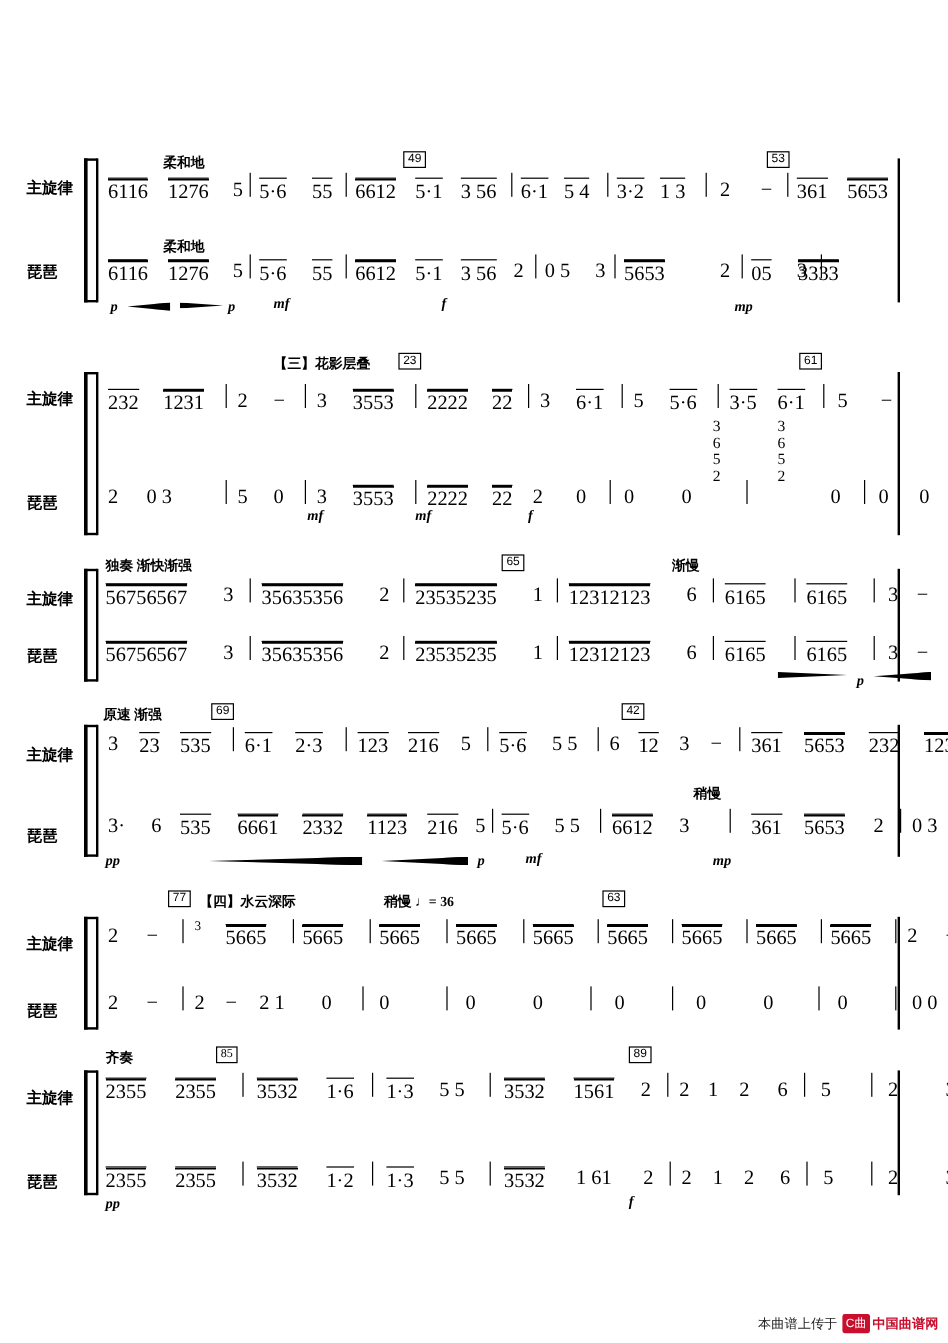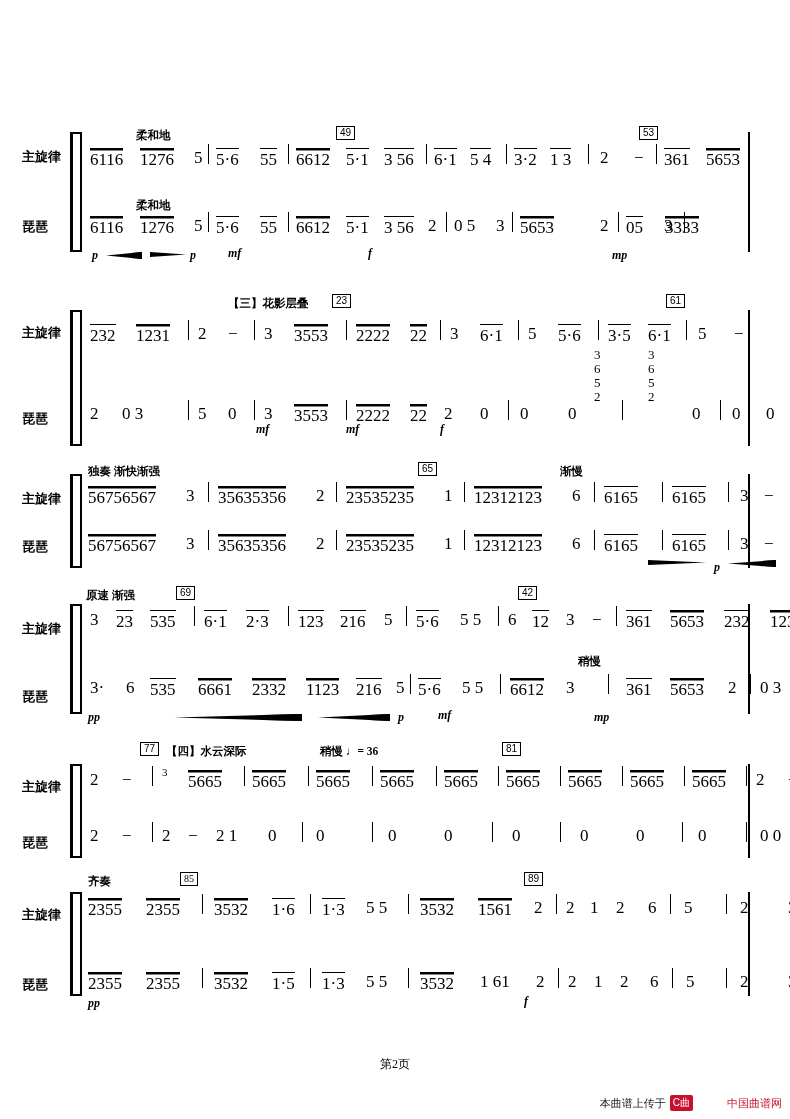--- a/index.html
+++ b/index.html
@@ -38,21 +38,21 @@
     position:absolute;right:8px;bottom:8px;display:flex;align-items:center;gap:4px;
     font-size:11px;color:#222;font-family:"Liberation Serif",serif;
   }
   .credit .logo{
     display:inline-flex;align-items:center;gap:2px;
   }
   .credit .cbox{
     background:#c8102e;color:#fff;font-size:10px;padding:1px 3px;border-radius:2px;
     font-family:"Liberation Sans",sans-serif;
   }
-  .credit .cname{color:#c8102e;font-weight:normal;margin-left:32px;}
+  .credit .cname{color:#c8102e;font-weight:bold;}
 
   
   .sysblock{position:relative;}
   .sysbracket{
     position:absolute;left:52px;top:4px;bottom:4px;width:8px;
     border-left:3px solid #000;border-top:2px solid #000;border-bottom:2px solid #000;
   }
   .sysbar{
     position:absolute;left:62px;top:4px;bottom:4px;width:2px;background:#000;
   }
@@ -353,21 +353,21 @@
     <div class="lbl" style="left:22px;top:34px;">主旋律</div>
     <div class="lbl" style="left:22px;top:90px;">琵琶</div>
     <div class="sysbracket" style="left:70px;top:20px;bottom:6px;"></div>
     <div class="sysbar" style="left:80px;top:20px;bottom:6px;"></div>
     <div class="sysbar2" style="right:40px;top:20px;bottom:6px;"></div>
 
     <div class="notes" style="left:88px;right:50px;">
       <div class="meas-num" style="left:52px;top:-2px;">77</div>
       <div class="anno" style="left:78px;top:0px;font-family:Liberation Mono, monospace;">【四】水云深际</div>
       <div class="anno" style="left:188px;top:0px;margin-left:44px;">稍慢 ♩= 36</div>
-      <div class="meas-num" style="left:414px;top:-2px;">81</div>
+      <div class="meas-num" style="left:414px;top:-2px;">63</div>
 
       <div class="nrow" style="top:22px;">
         <div class="grp" style="left:2px;top:4px;">2</div>
         <div class="grp" style="left:34px;top:4px;">−</div>
         <div class="vline" style="left:64px;top:0px;"></div>
         <div class="grp" style="left:74px;top:0px;font-size:11px;">3</div>
         <div class="grp b2" style="left:100px;top:4px;">5665</div>
         <div class="vline" style="left:156px;top:0px;"></div>
         <div class="grp b2" style="left:164px;top:4px;">5665</div>
         <div class="vline" style="left:220px;top:0px;"></div>
@@ -450,21 +450,21 @@
         <div class="vline" style="left:638px;top:0px;"></div>
         <div class="grp" style="left:652px;top:4px;">2</div>
         <div class="grp" style="left:700px;top:4px;">3</div>
       </div>
 
       <div class="nrow" style="top:96px;">
         <div class="grp b2" style="left:0px;top:4px;">2355</div>
         <div class="grp b2" style="left:58px;top:4px;">2355</div>
         <div class="vline" style="left:114px;top:0px;"></div>
         <div class="grp b2" style="left:126px;top:4px;">3532</div>
-        <div class="grp b1" style="left:184px;top:4px;">1·5</div>
+        <div class="grp b1" style="left:184px;top:4px;">1·2</div>
         <div class="vline" style="left:222px;top:0px;"></div>
         <div class="grp b1" style="left:234px;top:4px;">1·3</div>
         <div class="grp" style="left:278px;top:4px;">5 5</div>
         <div class="vline" style="left:320px;top:0px;"></div>
         <div class="grp b2" style="left:332px;top:4px;">3532</div>
         <div class="grp" style="left:392px;top:4px;">1 61</div>
         <div class="grp" style="left:448px;top:4px;">2</div>
         <div class="vline" style="left:470px;top:0px;"></div>
         <div class="grp" style="left:480px;top:4px;">2</div>
         <div class="grp" style="left:506px;top:4px;">1</div>
@@ -475,21 +475,20 @@
         <div class="vline" style="left:638px;top:0px;"></div>
         <div class="grp" style="left:652px;top:4px;">2</div>
         <div class="grp" style="left:700px;top:4px;">3</div>
       </div>
 
       <div class="dyn" style="left:0px;top:124px;">pp</div>
       <div class="dyn" style="left:436px;top:122px;">f</div>
     </div>
   </div>
 
-  <div class="footer-page">第2页</div>
 
   <div class="credit">
     <span>本曲谱上传于</span>
     <span class="logo">
       <span class="cbox">C曲</span>
       <span class="cname">中国曲谱网</span>
     </span>
   </div>
 
 </div>

